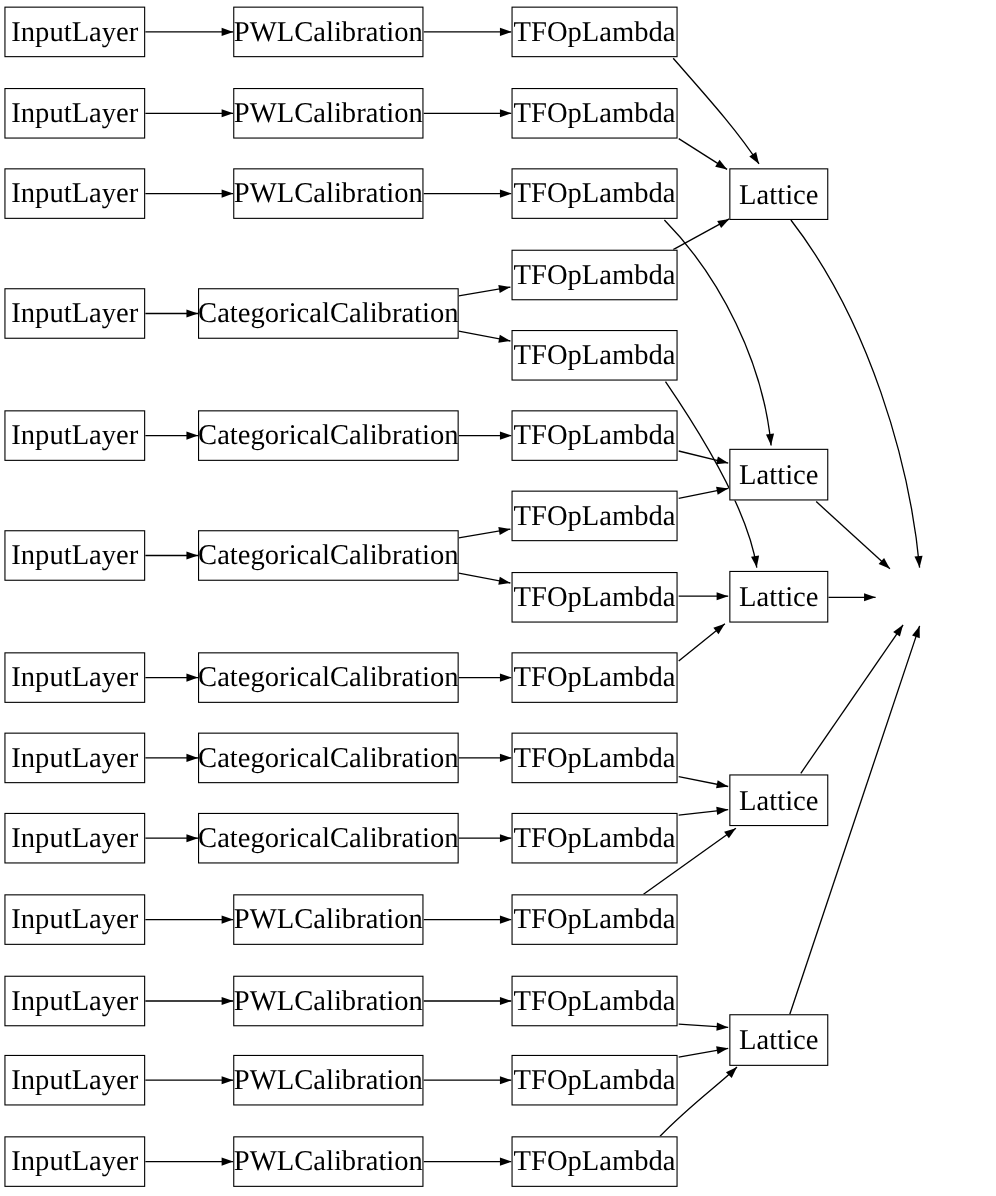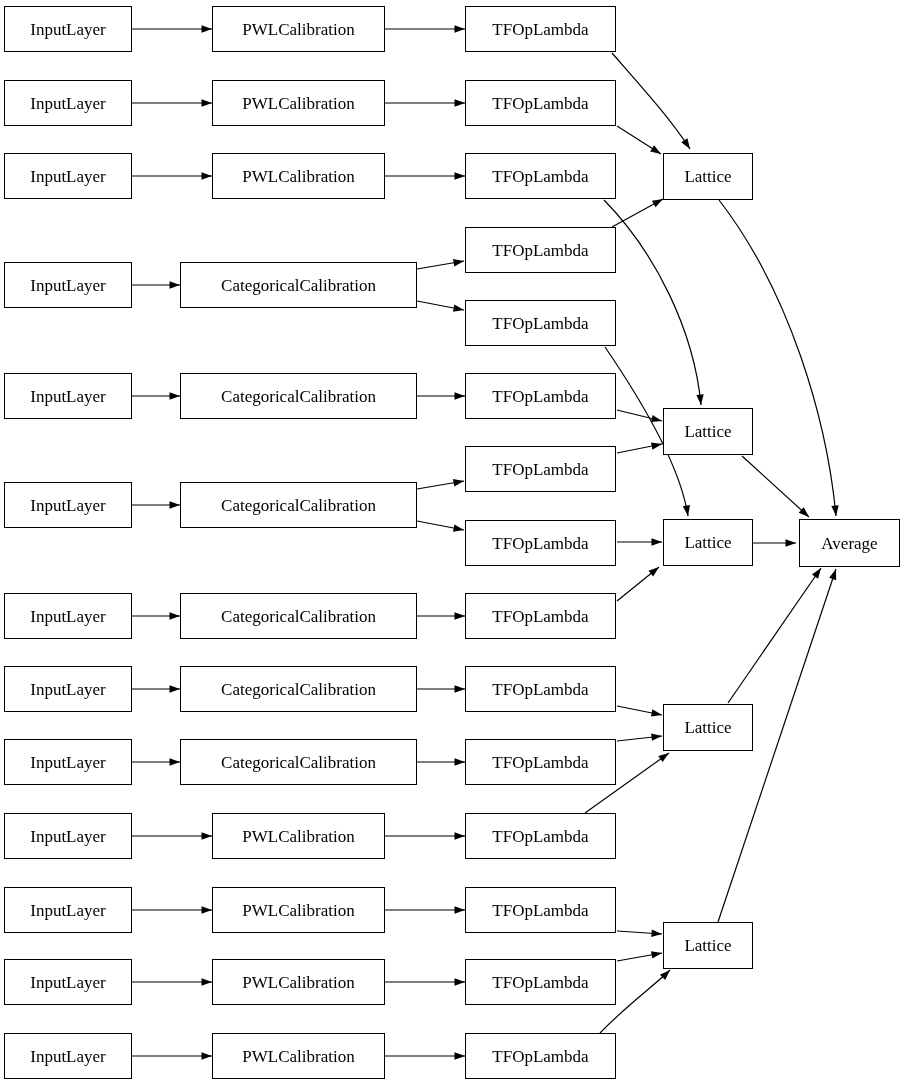--- a/index.html
+++ b/index.html
@@ -37,21 +37,21 @@
     top: 0;
     width: 905px;
     height: 1087px;
   }
   .node {
     position: absolute;
     box-sizing: border-box;
     border: 1.5px solid #000000;
     background: #ffffff;
     color: #000000;
-    font-size: 17px;
+    font-size: 26px;
     line-height: 1;
     display: flex;
     align-items: center;
     justify-content: center;
     white-space: nowrap;
   }
 </style>
 </head>
 <body>
 
@@ -153,15 +153,14 @@
       <div class="node" style="left: 465px; top: 739px; width: 151px; height: 46px; border-color: rgb(0, 0, 0); background: rgb(255, 255, 255); color: rgb(0, 0, 0);">TFOpLambda</div>
       <div class="node" style="left: 465px; top: 813px; width: 151px; height: 46px; border-color: rgb(0, 0, 0); background: rgb(255, 255, 255); color: rgb(0, 0, 0);">TFOpLambda</div>
       <div class="node" style="left: 465px; top: 887px; width: 151px; height: 46px; border-color: rgb(0, 0, 0); background: rgb(255, 255, 255); color: rgb(0, 0, 0);">TFOpLambda</div>
       <div class="node" style="left: 465px; top: 959px; width: 151px; height: 46px; border-color: rgb(0, 0, 0); background: rgb(255, 255, 255); color: rgb(0, 0, 0);">TFOpLambda</div>
       <div class="node" style="left: 465px; top: 1033px; width: 151px; height: 46px; border-color: rgb(0, 0, 0); background: rgb(255, 255, 255); color: rgb(0, 0, 0);">TFOpLambda</div>
       <div class="node" style="left: 663px; top: 153px; width: 90px; height: 47px; border-color: rgb(0, 0, 0); background: rgb(255, 255, 255); color: rgb(0, 0, 0);">Lattice</div>
       <div class="node" style="left: 663px; top: 408px; width: 90px; height: 47px; border-color: rgb(0, 0, 0); background: rgb(255, 255, 255); color: rgb(0, 0, 0);">Lattice</div>
       <div class="node" style="left: 663px; top: 519px; width: 90px; height: 47px; border-color: rgb(0, 0, 0); background: rgb(255, 255, 255); color: rgb(0, 0, 0);">Lattice</div>
       <div class="node" style="left: 663px; top: 704px; width: 90px; height: 47px; border-color: rgb(0, 0, 0); background: rgb(255, 255, 255); color: rgb(0, 0, 0);">Lattice</div>
       <div class="node" style="left: 663px; top: 922px; width: 90px; height: 47px; border-color: rgb(0, 0, 0); background: rgb(255, 255, 255); color: rgb(0, 0, 0);">Lattice</div>
-      <div class="node" style="left: 799px; top: 519px; width: 101px; height: 48px; border-color: rgb(0, 0, 0); background: rgb(255, 255, 255); color: rgb(0, 0, 0);">Average</div>
     </div>
 </div>
 
 </body></html>

